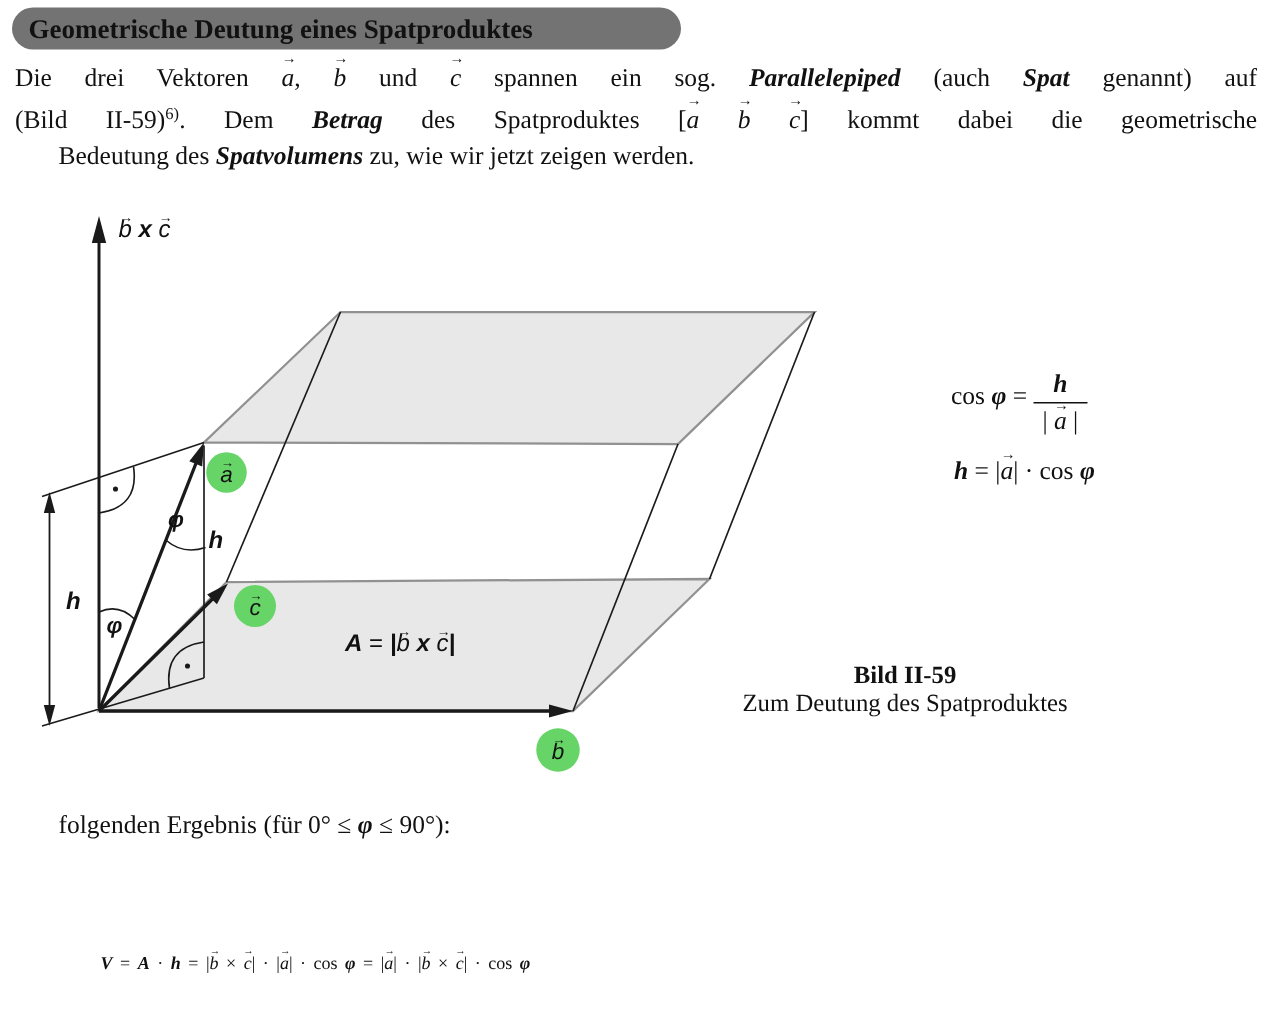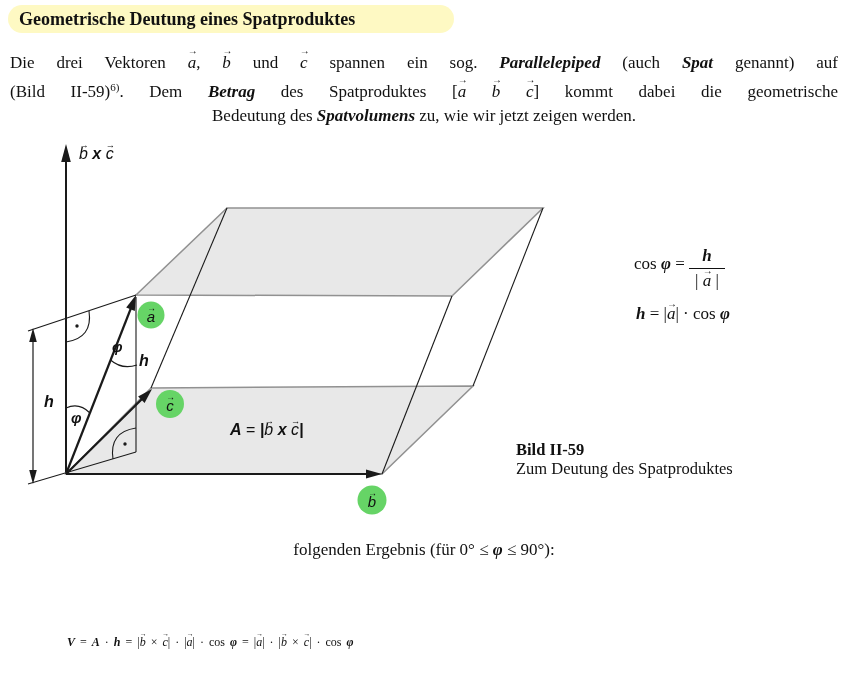--- a/index.html
+++ b/index.html
@@ -4,56 +4,56 @@
 <style>
   html,body{margin:0;padding:0;background:#fff;}
   .page{position:relative;width:850px;height:681px;background:#ffffff;overflow:hidden;
         font-family:"Liberation Serif",serif;color:#111;}
   
   .title-band{position:absolute;left:8px;top:5px;width:446px;height:28px;border-radius:14px;
               box-sizing:border-box;padding-left:11px;line-height:28px;
               font-weight:bold;font-size:18px;}
   
   .para{position:absolute;left:10px;width:828px;font-size:17px;line-height:24px;}
-  .p1{top:51px;}
+  .p1{top:40px;}
   .p2{top:538px;}
   .jline{text-align:justify;text-align-last:justify;}
-  .jlast{text-align:center;}
+  .jlast{text-align:left;margin-left:29px;}
   
   .it{font-style:italic;font-weight:bold;}
   .rm{font-style:normal;}
   .sup{font-size:0.65em;vertical-align:0.55em;}
   .vec{display:inline-block;position:relative;font-style:italic;}
   .vec .ar{position:absolute;left:50%;top:-0.52em;transform:translateX(-42%);
            font-size:0.58em;font-style:normal;line-height:1;}
   .vec .vl{display:inline;}
   .frac{display:inline-block;vertical-align:-1.0em;text-align:center;}
   .frac .num{display:block;padding:0 6px 2px;}
   .frac .den{display:block;border-top:1.4px solid #111;padding:2px 6px 0;}
   
   .sf1{position:absolute;left:634px;top:246px;font-size:17px;white-space:nowrap;}
   .sf2{position:absolute;left:636px;top:304px;font-size:17px;white-space:nowrap;}
   
-  .caption{position:absolute;left:516px;top:440px;font-size:16.5px;line-height:19px;}
+  .caption{position:absolute;left:495px;top:440px;font-size:16.5px;line-height:19px;text-align:center;}
   .caption .cap-title{font-weight:bold;}
   
   .formula-main{position:absolute;left:67px;top:635px;font-size:12px;white-space:nowrap;word-spacing:2px;}
   
   .diagram-svg{position:absolute;left:0;top:140px;width:560px;height:390px;}
   .flabel{position:absolute;font-family:"Liberation Sans",sans-serif;font-size:16px;
           line-height:1;white-space:nowrap;color:#111;}
   .flabel.small{font-size:15px;}
   .circle-letter{transform:translate(-50%,-52%);font-size:15px;}
 </style>
 </head>
 <body>
 
 <div class="page">
 
-  <div class="title-band" style="background:#fef9c3;">Geometrische Deutung eines Spatproduktes</div>
+  <div class="title-band" style="background:#737373;">Geometrische Deutung eines Spatproduktes</div>
 
   <div class="para p1">
     <div class="jline"><span class="rm">Die drei Vektoren </span><span class="vec"><span class="ar">→</span><span class="vl">a</span></span><span class="rm">, </span><span class="vec"><span class="ar">→</span><span class="vl">b</span></span><span class="rm"> und </span><span class="vec"><span class="ar">→</span><span class="vl">c</span></span><span class="rm"> spannen ein sog. </span><span class="it">Parallelepiped</span><span class="rm"> (auch </span><span class="it">Spat</span><span class="rm"> genannt) auf</span></div>
     <div class="jline"><span class="rm">(Bild II-59)</span><span class="sup">6)</span><span class="rm">. Dem </span><span class="it">Betrag</span><span class="rm"> des Spatproduktes [</span><span class="vec"><span class="ar">→</span><span class="vl">a</span></span><span class="rm"> </span><span class="vec"><span class="ar">→</span><span class="vl">b</span></span><span class="rm"> </span><span class="vec"><span class="ar">→</span><span class="vl">c</span></span><span class="rm">] kommt dabei die geometrische</span></div>
     <div class="jlast"><span class="rm">Bedeutung des </span><span class="it">Spatvolumens</span><span class="rm"> zu, wie wir jetzt zeigen werden.</span></div>
   </div>
 
   <svg class="diagram-svg" viewBox="0 140 560 390" xmlns="http://www.w3.org/2000/svg">
 
     <polygon points="66,474 382,474 473,386 151,388" fill="#e8e8e8" stroke="#919191" stroke-width="1.5"></polygon>

